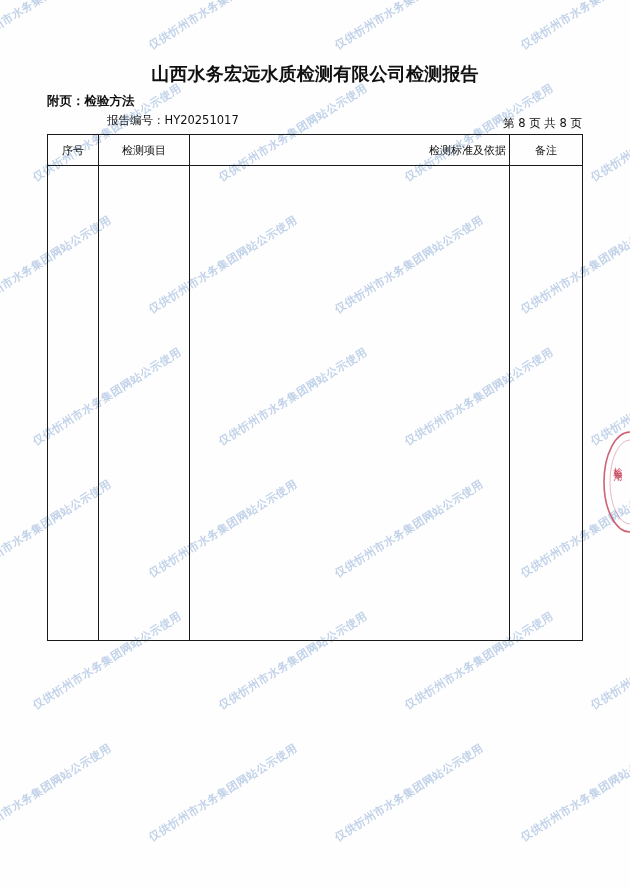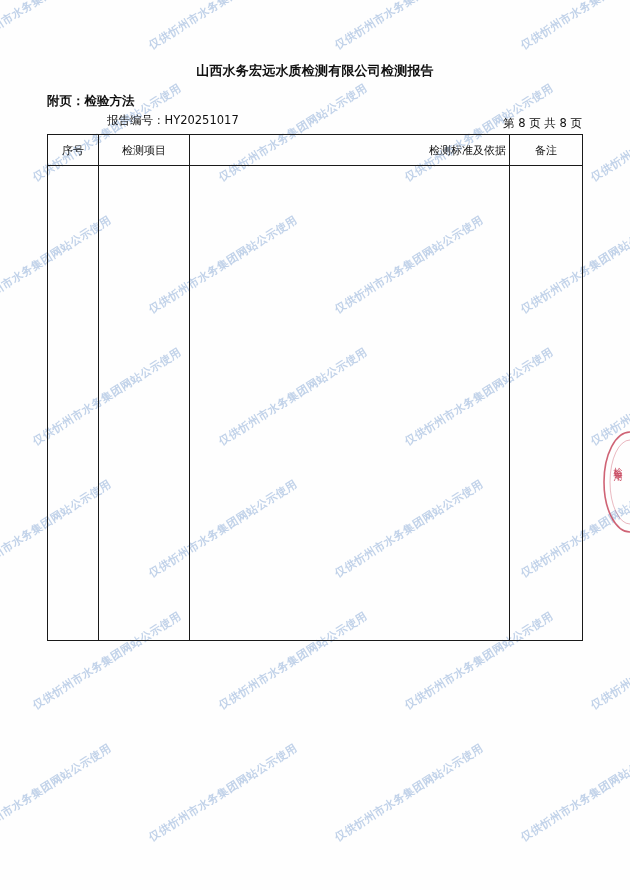--- a/index.html
+++ b/index.html
@@ -41,21 +41,21 @@
     font-weight: 600;
   }
 
   
   .doc-title {
     position: absolute;
     top: 62px;
     left: 0;
     width: 100%;
     text-align: center;
-    font-size: 13px;
+    font-size: 18px;
     font-weight: bold;
     font-family: "DejaVu Sans", sans-serif;
     letter-spacing: 0.2px;
     z-index: 10;
   }
   .attach-label {
     position: absolute;
     top: 93px;
     left: 47px;
     font-size: 12.5px;

